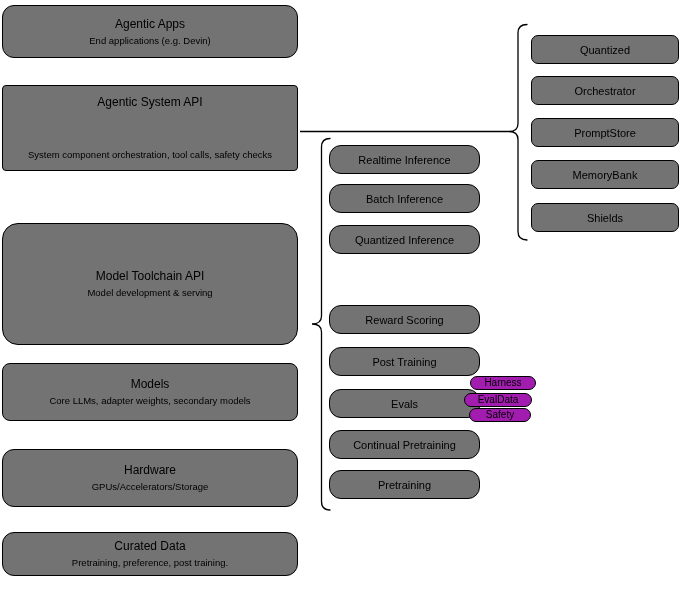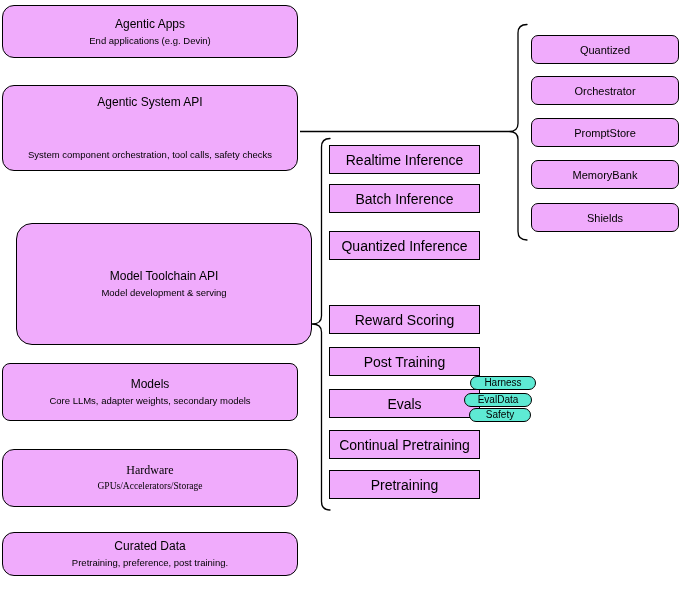--- a/index.html
+++ b/index.html
@@ -8,43 +8,43 @@
     width: 682px;
     height: 591px;
     background: #ffffff;
     font-family: "Liberation Sans", sans-serif;
     color: #000;
     overflow: hidden;
   }
   .node {
     position: absolute;
     box-sizing: border-box;
-    background: #f0abfc;
+    background: #737373;
     border: 1.3px solid #000;
     display: flex;
     flex-direction: column;
     align-items: center;
     justify-content: center;
     text-align: left;
   }
   .lbox { left: 2px; width: 296px; }
   .lbox .t { font-size: 12px; line-height: 15px; }
   .lbox .s { font-size: 9.5px; line-height: 13px; margin-top: 2px; }
   .mbox {
     left: 329px; width: 151px; height: 29px;
-    border-radius: 0; font-size: 14px;
+    border-radius: 12px; font-size: 11px;
   }
   .rbox {
     left: 531px; width: 148px; height: 29px;
     border-radius: 7px; font-size: 11px;
   }
   .oval {
     position: absolute;
     box-sizing: border-box;
-    background: #5eead4;
+    background: #a21caf;
     border: 1.3px solid #000;
     border-radius: 999px;
     display: flex;
     align-items: center;
     justify-content: center;
     font-size: 10px;
     line-height: 10px;
   }
   .wires {
     position: absolute;
@@ -66,52 +66,52 @@
 
     <path d="M 330 138.5 Q 321.5 138.5 321.5 147 L 321.5 316 Q 321.5 324 312 324
              Q 321.5 324 321.5 332 L 321.5 501.5 Q 321.5 510 330 510" fill="none" stroke="#000" stroke-width="1.3" stroke-linecap="round"></path>
   </svg>
 
   <div class="node lbox" style="top:5px;height:53px;border-radius:12px;">
     <div class="t">Agentic Apps</div>
     <div class="s">End applications (e.g. Devin)</div>
   </div>
 
-  <div class="node lbox" style="top:85px;height:86px;border-radius:12px;gap:36px;">
+  <div class="node lbox" style="top:85px;height:86px;border-radius:4px;gap:36px;">
     <div class="t">Agentic System API</div>
     <div class="s">System component orchestration, tool calls, safety checks</div>
   </div>
 
-  <div class="node lbox" style="top:223px;height:122px;border-radius:16px;margin-left:14px;">
+  <div class="node lbox" style="top:223px;height:122px;border-radius:16px;">
     <div class="t">Model Toolchain API</div>
     <div class="s">Model development &amp; serving</div>
   </div>
 
   <div class="node lbox" style="top:363px;height:58px;border-radius:8px;">
     <div class="t">Models</div>
     <div class="s">Core LLMs, adapter weights, secondary models</div>
   </div>
 
-  <div class="node lbox" style="top:449px;height:58px;border-radius:12px;font-family:Liberation Serif, serif;">
+  <div class="node lbox" style="top:449px;height:58px;border-radius:12px;">
     <div class="t">Hardware</div>
     <div class="s">GPUs/Accelerators/Storage</div>
   </div>
 
   <div class="node lbox" style="top:532px;height:44px;border-radius:12px;">
     <div class="t">Curated Data</div>
     <div class="s">Pretraining, preference, post training.</div>
   </div>
 
   <div class="node mbox" style="top:145px;">
     <span>Realtime Inference</span>
   </div>
   <div class="node mbox" style="top:184px;">
     <span>Batch Inference</span>
   </div>
-  <div class="node mbox" style="top:231px;">
+  <div class="node mbox" style="top:225px;">
     <span>Quantized Inference</span>
   </div>
   <div class="node mbox" style="top:305px;">
     <span>Reward Scoring</span>
   </div>
   <div class="node mbox" style="top:347px;">
     <span>Post Training</span>
   </div>
   <div class="node mbox" style="top:389px;">
     <span>Evals</span>

